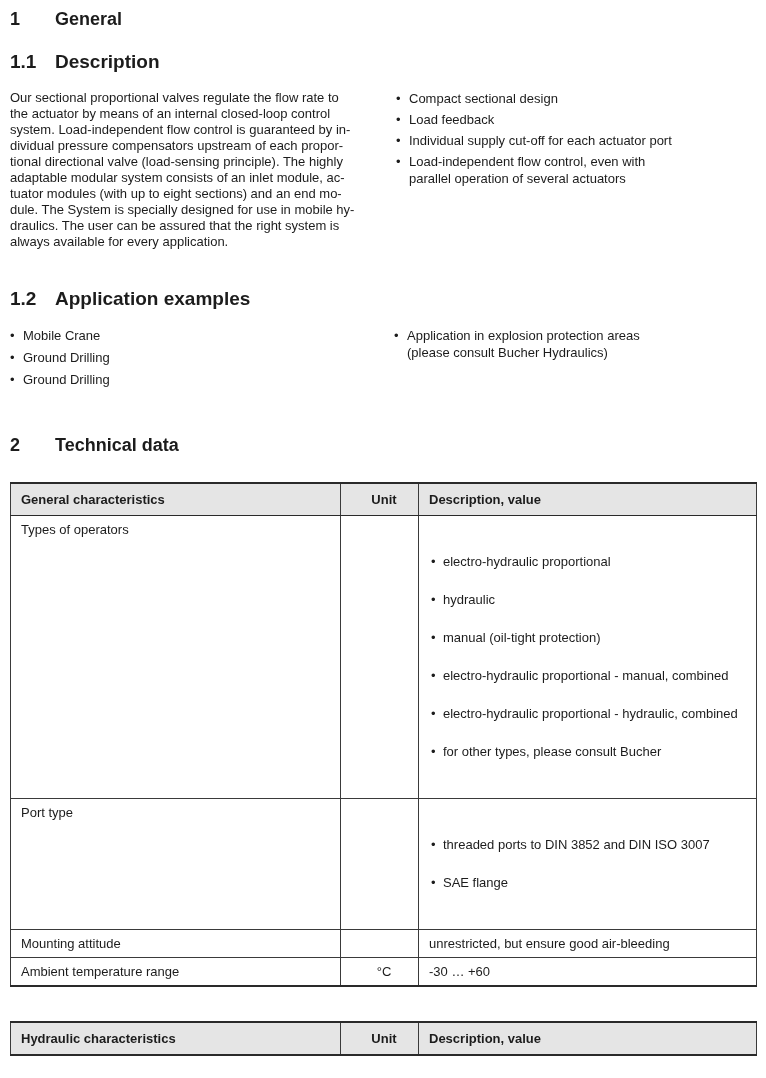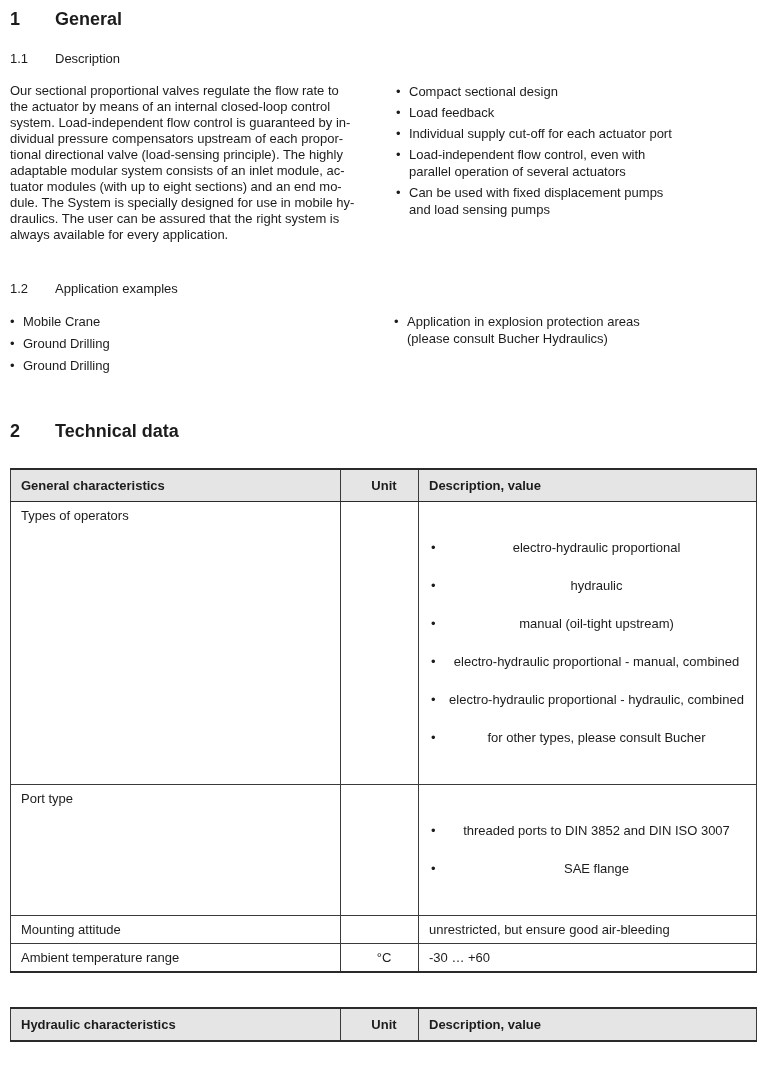--- a/index.html
+++ b/index.html
@@ -6,21 +6,21 @@
   html,body { background:#ffffff; }
   body {
     width:766px; height:1078px;
     font-family:"Liberation Sans","DejaVu Sans",sans-serif;
     color:#1c1c1c;
     padding:6px 10px 0 10px;
     overflow:hidden;
   }
   h1 { font-size:18px; font-weight:bold; display:flex; }
   h1 .h-num { display:inline-block; width:45px; flex:0 0 45px; }
-  h2 { font-size:13px; font-weight:normal; display:flex; }
+  h2 { font-size:19px; font-weight:bold; display:flex; }
   h2 .h-num { display:inline-block; width:45px; flex:0 0 45px; }
 
   .sec1-title { margin-top:3px; }
   .sec11-title { margin-top:21px; }
   .sec12-title { margin-top:38px; }
   .sec2-title  { margin-top:42px; margin-bottom:26px; }
 
   .two-col { display:flex; margin-top:17px; }
   .col-left { width:368px; flex:0 0 368px; }
   .col-right { flex:1; padding-left:16px; }
@@ -66,21 +66,21 @@
     white-space:pre-line;
     text-align:left;
   }
   table.datatable thead th {
     background:#e5e5e5;
     font-weight:bold;
     padding-top:7px; padding-bottom:7px;
     border-bottom:1.5px solid #2a2a2a;
   }
   table.datatable .c-unit { text-align:center; padding-left:12px; padding-right:3px; }
-  table.datatable ul.cell-bullets { list-style:none;text-align:center; }
+  table.datatable ul.cell-bullets { list-style:none; }
   table.datatable ul.cell-bullets li {
     position:relative; padding-left:14px;
     margin-bottom:7px; line-height:14px;
   }
   table.datatable ul.cell-bullets li:last-child { margin-bottom:0; }
   table.datatable ul.cell-bullets li::before {
     content:"\2022"; position:absolute; left:2px; top:0;
   }
   .tbl2 { margin-top:34px; }
 </style>
@@ -110,22 +110,20 @@
 draulics. The user can be assured that the right system is
 always available for every application.</p>
   </div>
   <div class="col-right">
     <ul class="blist features">
       <li>Compact sectional design</li>
       <li>Load feedback</li>
       <li>Individual supply cut-off for each actuator port</li>
       <li>Load-independent flow control, even with
 parallel operation of several actuators</li>
-      <li>Can be used with fixed displacement pumps
-and load sensing pumps</li>
     </ul>
   </div>
 </div>
 
 <h2 class="sec12-title">
   <span class="h-num">1.2</span>
   <span>Application examples</span>
 </h2>
 
 <div class="two-col">
@@ -163,21 +161,21 @@
     </tr>
   </thead>
   <tbody>
     <tr>
       <td>Types of operators</td>
       <td class="c-unit"></td>
       <td>
         <ul class="cell-bullets">
           <li>electro-hydraulic proportional</li>
           <li>hydraulic</li>
-          <li>manual (oil-tight upstream)</li>
+          <li>manual (oil-tight protection)</li>
           <li>electro-hydraulic proportional - manual, combined</li>
           <li>electro-hydraulic proportional - hydraulic, combined</li>
           <li>for other types, please consult Bucher</li>
         </ul>
       </td>
     </tr>
     <tr>
       <td>Port type</td>
       <td class="c-unit"></td>
       <td>

